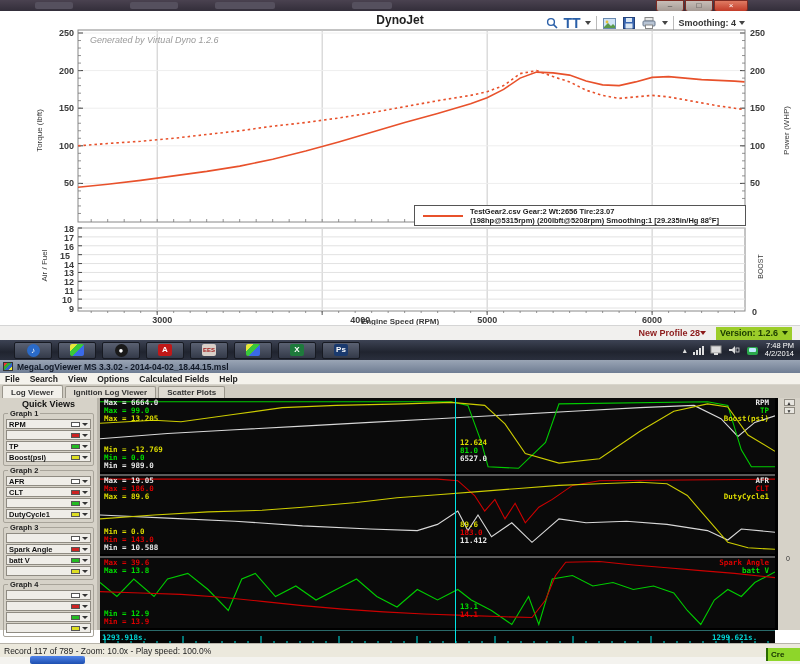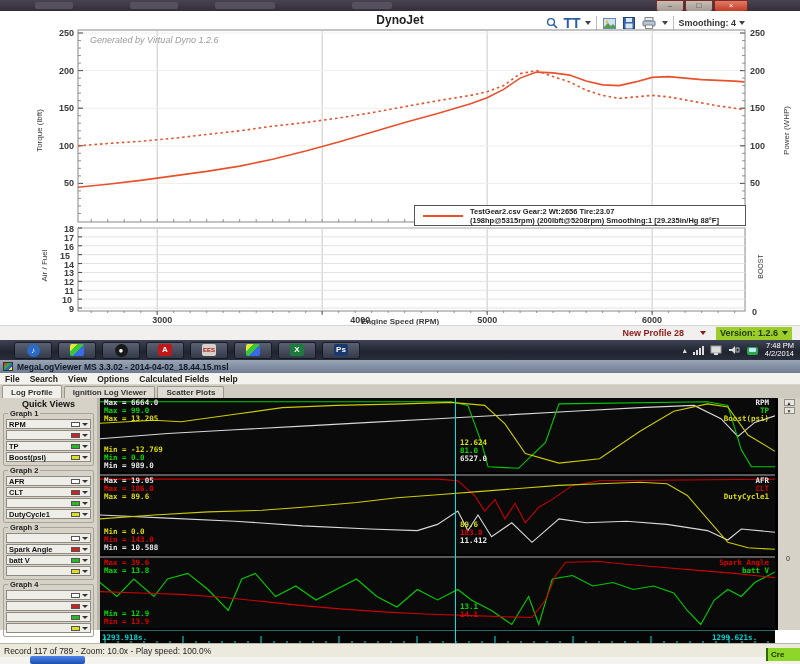--- a/index.html
+++ b/index.html
@@ -37,21 +37,21 @@
     font-weight:bold; line-height:9px; }
   #legend-swatch { width:55px; display:flex; justify-content:center; }
   #legend-line { width:40px; height:2px; }
   #dyno-xlabel { left:0; top:306px; width:800px; text-align:center; font-size:8px;
     font-weight:bold; color:#3a3a3a; }
 
   
   #profile-strip { left:0; top:325px; width:800px; height:15px; background:#f1f0ee;
     border-top:1px solid #d5d5d5; display:flex; justify-content:flex-end;
     align-items:center; gap:10px; padding-right:8px; font-size:9px; font-weight:bold; }
-  #profile-name { color:#8c1a1a; display:flex; align-items:center; gap:16px; }
+  #profile-name { color:#8c1a1a; display:flex; align-items:center; gap:0; }
   #version-badge { background:#9ccd2a; color:#1a3a00; padding:0 4px; height:13px;
     display:flex; align-items:center; gap:4px; }
 
   
   #taskbar { left:0; top:340px; width:800px; height:20px;
     background:linear-gradient(#3d4354,#20242f 60%,#2a2f3d); display:flex; align-items:center; }
   #task-icons { display:flex; margin-left:14px; gap:6px; }
   .task-btn { width:38px; height:17px; background:linear-gradient(#5a6172,#343a49);
     border:1px solid #171a22; border-radius:2px; display:flex; align-items:center;
     justify-content:center; font-size:9px; font-weight:bold; }
@@ -483,21 +483,21 @@
   </div>
   <div id="mlv-menubar" class="abs">
     <span>File</span>
     <span>Search</span>
     <span>View</span>
     <span>Options</span>
     <span>Calculated Fields</span>
     <span>Help</span>
   </div>
   <div id="mlv-tabs" class="abs">
-    <span class="tab active">Log Profile</span>
+    <span class="tab active">Log Viewer</span>
     <span class="tab">Ignition Log Viewer</span>
     <span class="tab">Scatter Plots</span>
   </div>
 
   <div id="mlv-content" class="abs">
     <div id="sidebar" class="abs">
       <div id="qv-header">Quick Views</div>
       <div id="qv-groups">
           <div class="group">
             <span class="group-label">Graph 1</span>

